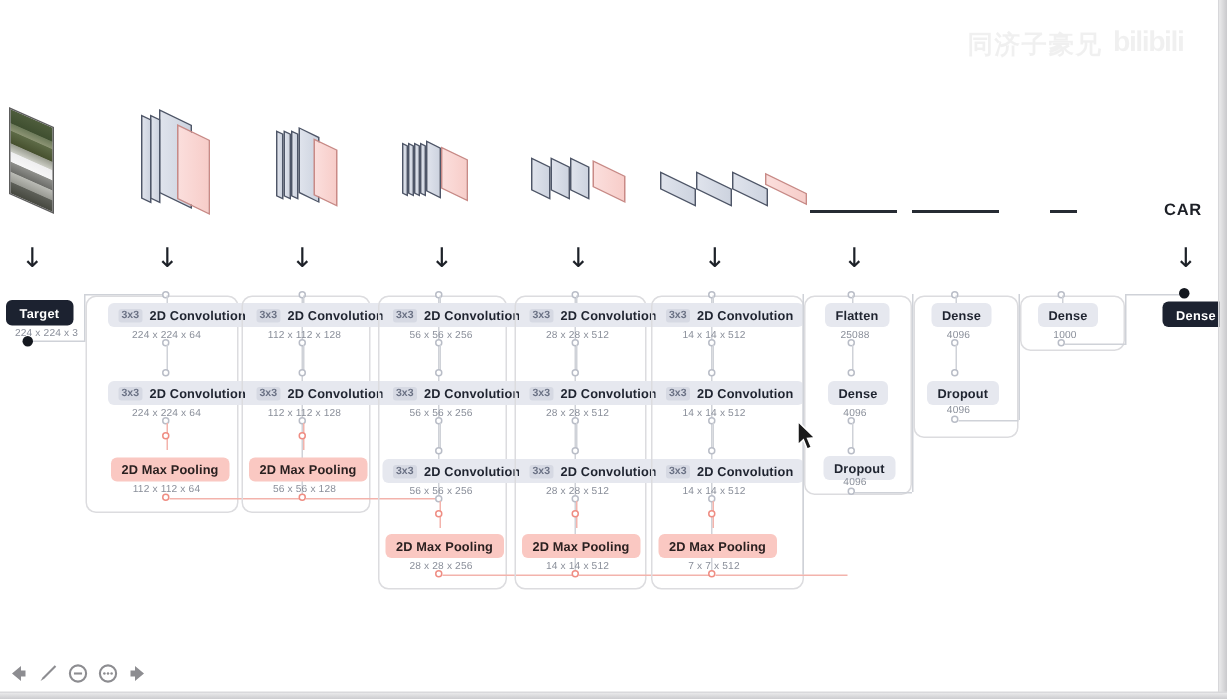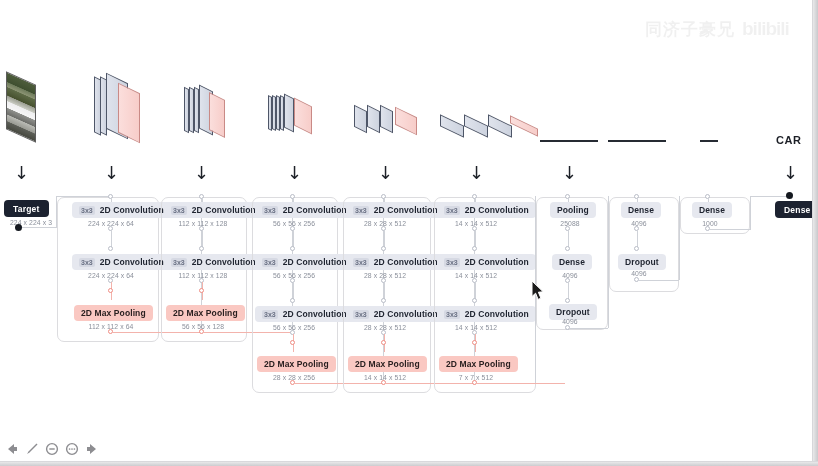--- a/index.html
+++ b/index.html
@@ -414,21 +414,21 @@
     <div class="shape" style="left:431px;top:374px;width:90px;">7 x 7 x 512</div>
     <div class="port pink" style="left:472px;top:380px;"></div>
     <div class="conn h pink" style="left:477px;top:383px;width:88px;"></div>
     <div class="conn v" style="left:535px;top:196px;height:187px;"></div>
 
     <div class="grp" style="left:536px;top:197px;width:72px;height:133px;"></div>
     <div class="port" style="left:565px;top:194px;"></div>
     <div class="conn v" style="left:568px;top:197px;height:7px;"></div>
 
     <div class="node" style="left:550px;top:202px;">
-      <span class="node-label">Pooling</span>
+      <span class="node-label">Flatten</span>
     </div>
     <div class="shape" style="left:542px;top:220px;width:56px;">25088</div>
     <div class="port" style="left:565px;top:226px;"></div>
     <div class="conn v" style="left:568px;top:230px;height:20px;"></div>
     <div class="port" style="left:565px;top:246px;"></div>
 
     <div class="node" style="left:552px;top:254px;">
       <span class="node-label">Dense</span>
     </div>
     <div class="shape" style="left:542px;top:272px;width:56px;">4096</div>

